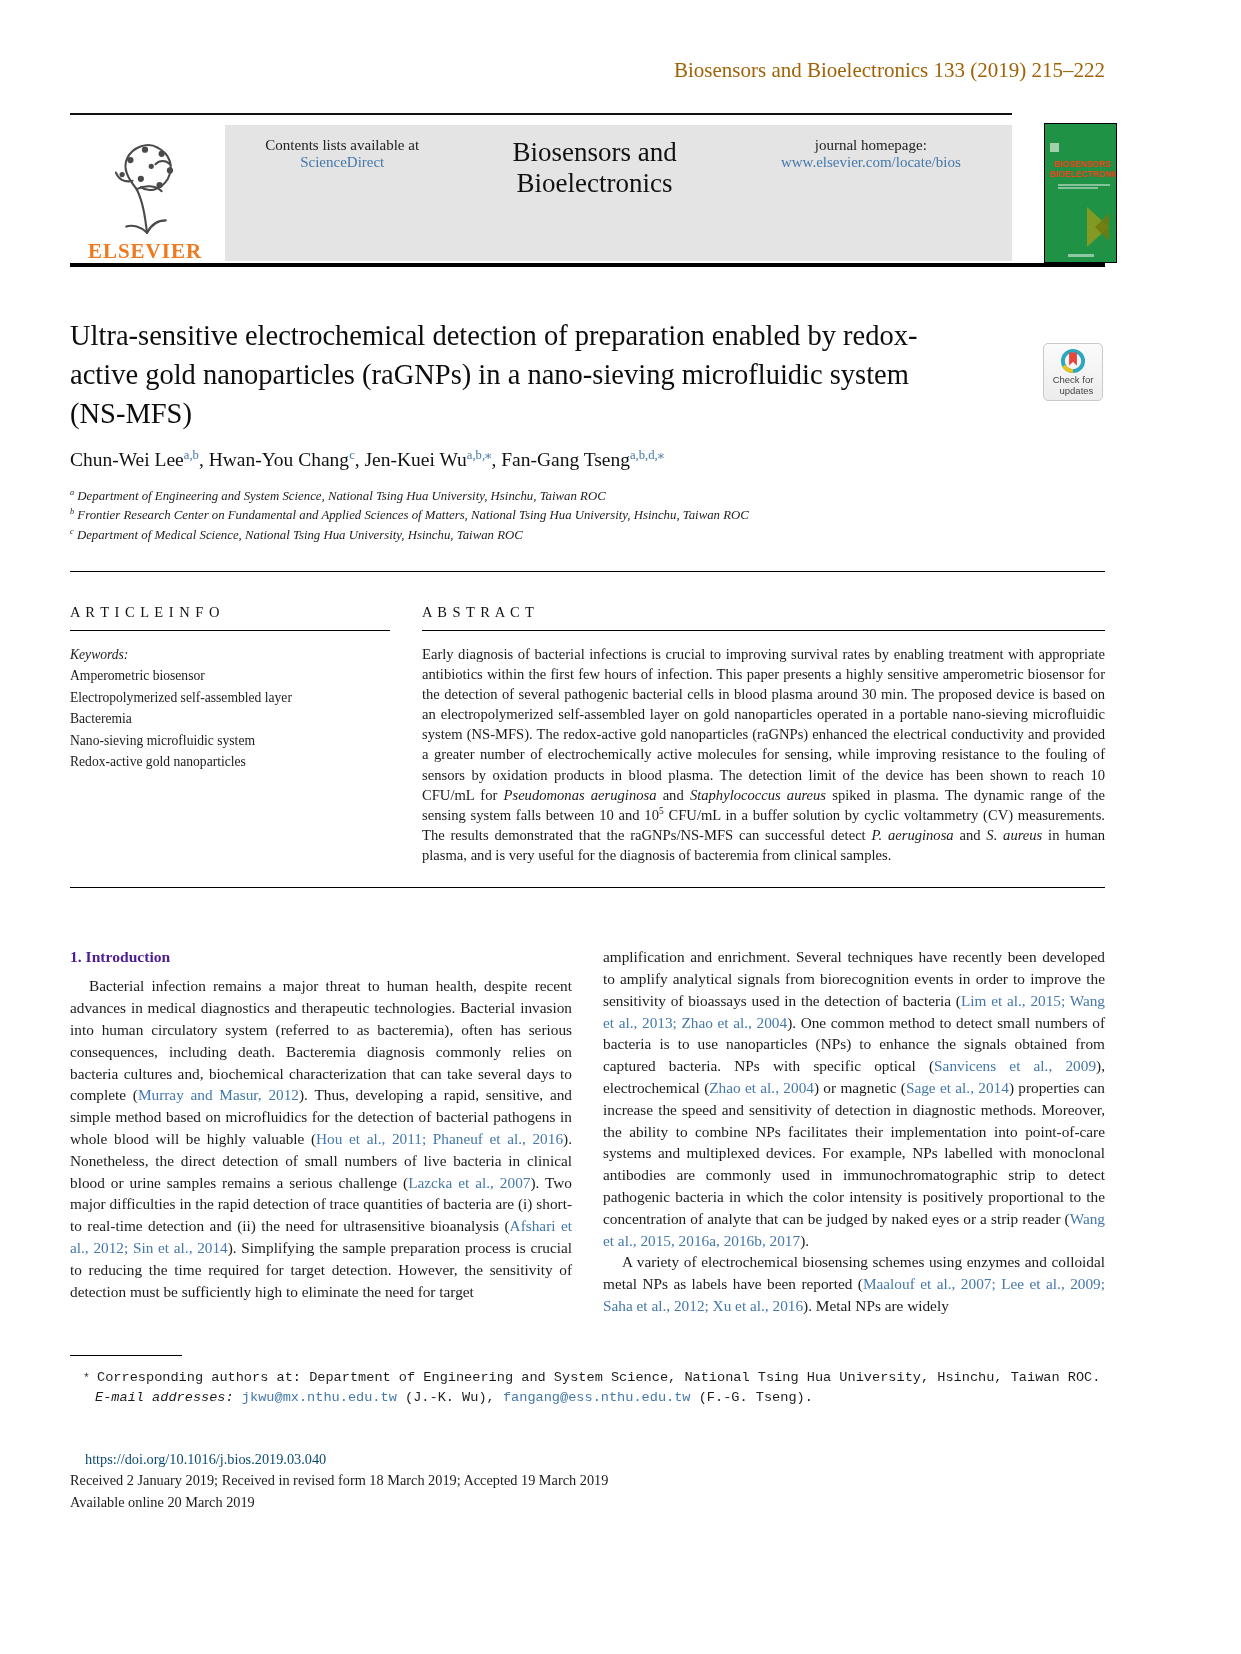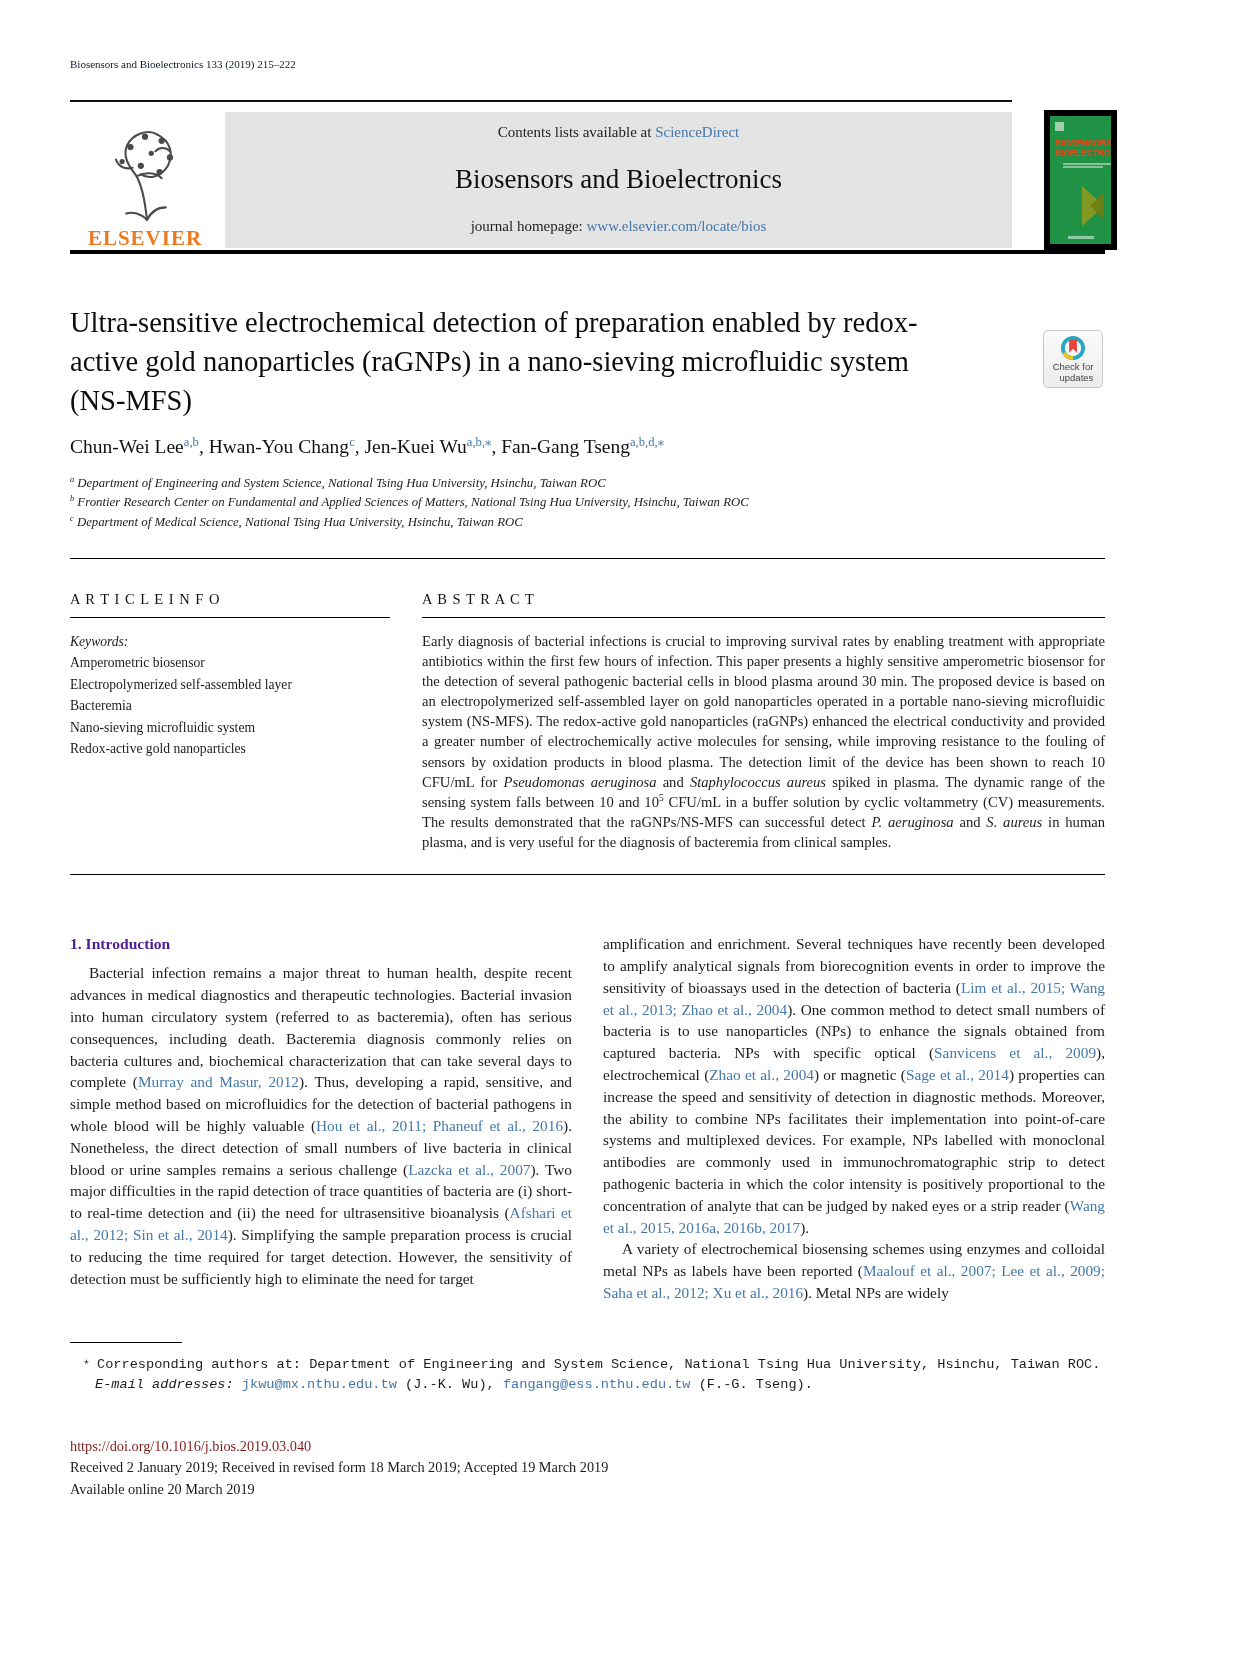--- a/index.html
+++ b/index.html
@@ -6,38 +6,38 @@
   html,body { background:#9a9a9a; }
   .page {
     position:relative; width:1241px; height:1654px; margin:0 auto;
     background:#ffffff; color:#1c1c1c;
     font-family:"Liberation Serif","DejaVu Serif",serif;
     overflow:hidden;
   }
   .content { position:relative; width:1035px; margin-left:70px; }
 
   
-  .journal-ref { padding-top:58px; text-align:left; font-size:11px; color:#0f172a; }
+  .journal-ref { padding-top:58px; text-align:right; font-size:21px; color:#a16207; }
 
   
   .header-band { position:relative; height:150px; margin-top:30px; }
   .header-rule-top { position:absolute; left:0; top:0; width:942px; height:2px; background:#111; }
   .logo-area { position:absolute; left:2px; top:20px; width:146px; height:136px; text-align:center; }
   .logo-area svg { display:block; margin:0 auto; }
   .elsevier-wordmark { font-size:21px; letter-spacing:1px; color:#ee7a20; font-weight:bold; margin-top:2px; font-family:"Liberation Serif",serif; }
   .gray-box {
     position:absolute; left:155px; top:12px; width:787px; height:136px;
-    background:#e4e4e4; display:flex; flex-direction:column; justify-content:space-between;
+    background:#e4e4e4; display:flex; flex-direction:row; justify-content:space-between;
     text-align:center; padding:12px 10px 13px 10px;
   }
   .contents-line, .homepage-line { font-size:15px; color:#222; }
   .journal-title { font-size:27px; color:#111; }
   .cover-thumb {
     position:absolute; left:974px; top:10px; width:73px; height:140px;
-    background:#1f9246; border:6px solid #000000; padding:6px 5px; overflow:hidden;
+    background:#1f9246; border:1px solid #000000; padding:19px 5px; overflow:hidden;
   }
   .cover-logo { width:9px; height:9px; background:#cfe3cf; opacity:.75; margin-bottom:8px; }
   .cover-title { text-align:right; font-family:"Liberation Sans",sans-serif; font-weight:bold; font-size:8.5px; line-height:1.15; color:#d4581c; text-shadow:0 0 1px #a33; }
   .cover-tagline { margin-top:4px; }
   .cover-tagline div { height:2px; background:rgba(255,255,255,.45); margin:1px 0 0 8px; }
   .cover-art { margin-top:18px; text-align:right; }
   .cover-bottom-bar { position:absolute; bottom:5px; left:50%; transform:translateX(-50%); width:26px; height:3px; background:rgba(255,255,255,.5); }
   .thick-rule { height:4px; background:#000; }
 
   
@@ -78,21 +78,21 @@
   .footnote-rule { width:112px; height:1px; background:#000; margin-bottom:12px; }
   .footnote-line { font-size:13.6px; line-height:1.5;font-family:Liberation Mono, monospace; }
   .fn-1 { padding-left:14px; }
   .fn-2 { padding-left:25px; }
   .footer-block { margin-top:40px; font-size:14.3px; line-height:1.52; }
 
   
   .rt-i { font-style:italic; }
   .rt-sup { vertical-align:super; font-size:0.65em; line-height:0; }
   .rt-link { color:#4478aa; }
-  a, .link { color:#7f1d1d; text-decoration:none; }
+  a, .link { color:#0c4a6e; text-decoration:none;margin-left:15px; }
 </style>
 </head>
 <body>
 
 <div class="page">
   <div class="content">
 
     <div class="journal-ref">Biosensors and Bioelectronics 133 (2019) 215–222</div>
 
     <div class="header-band">

